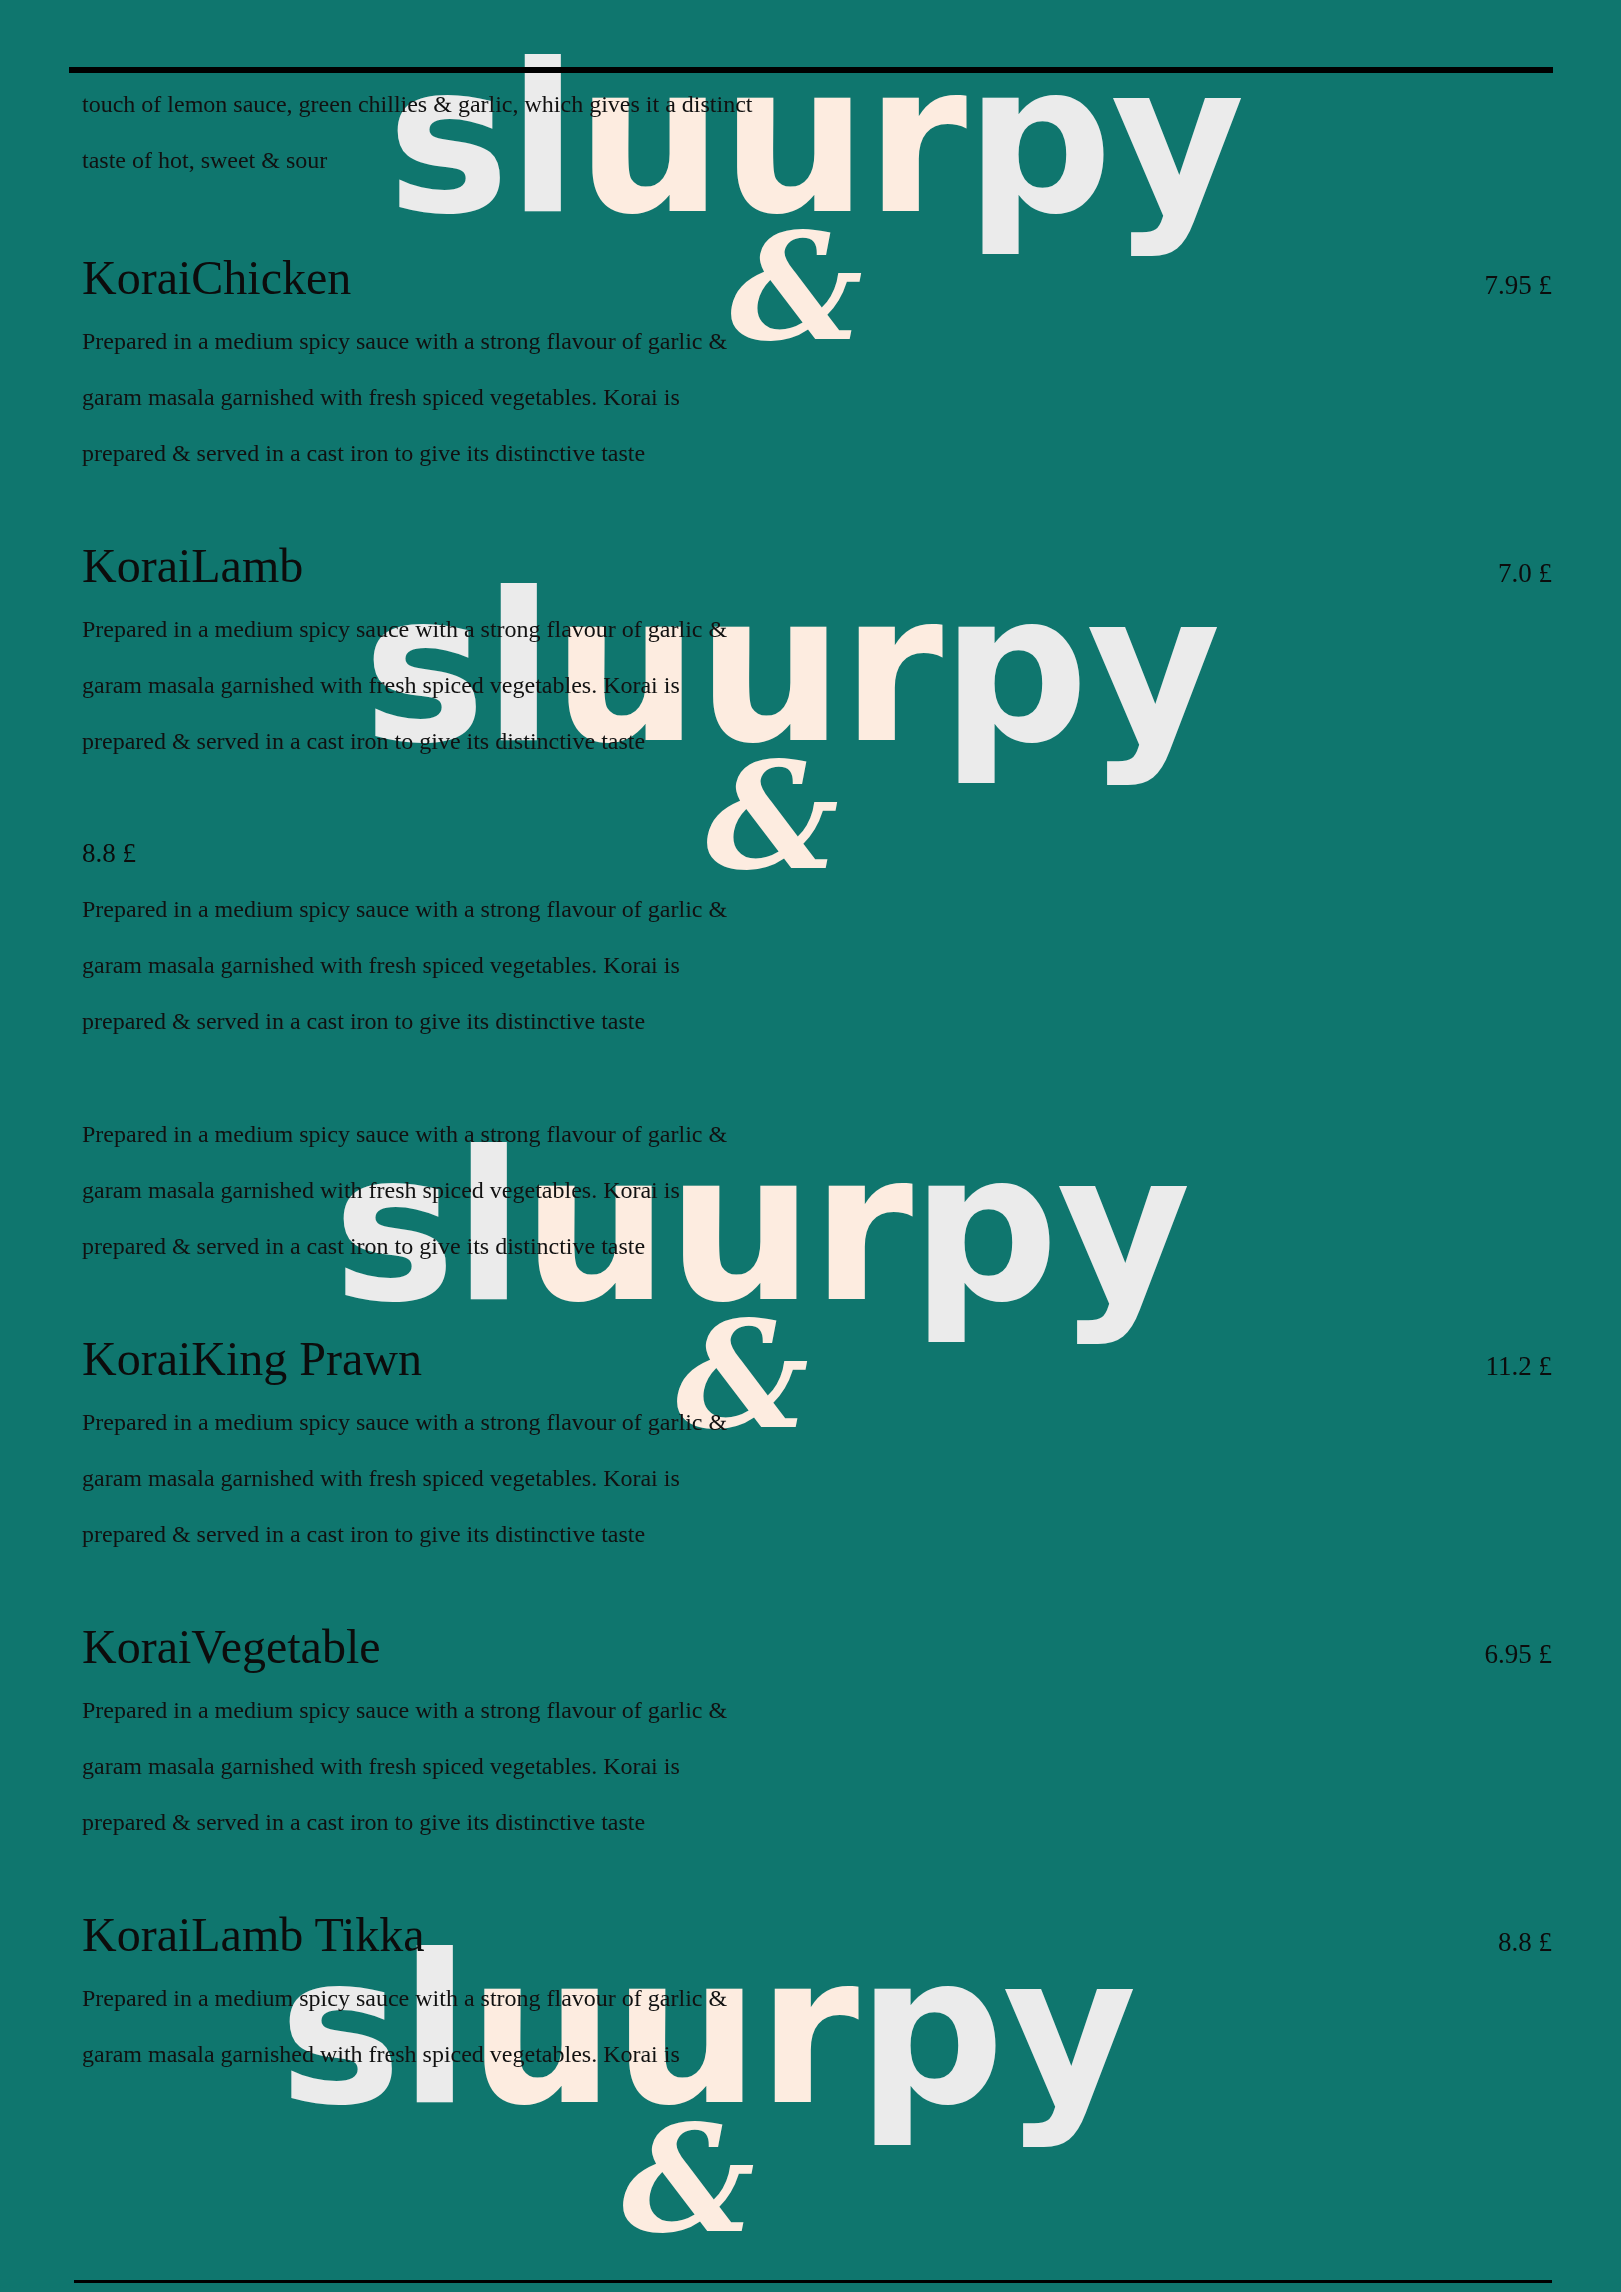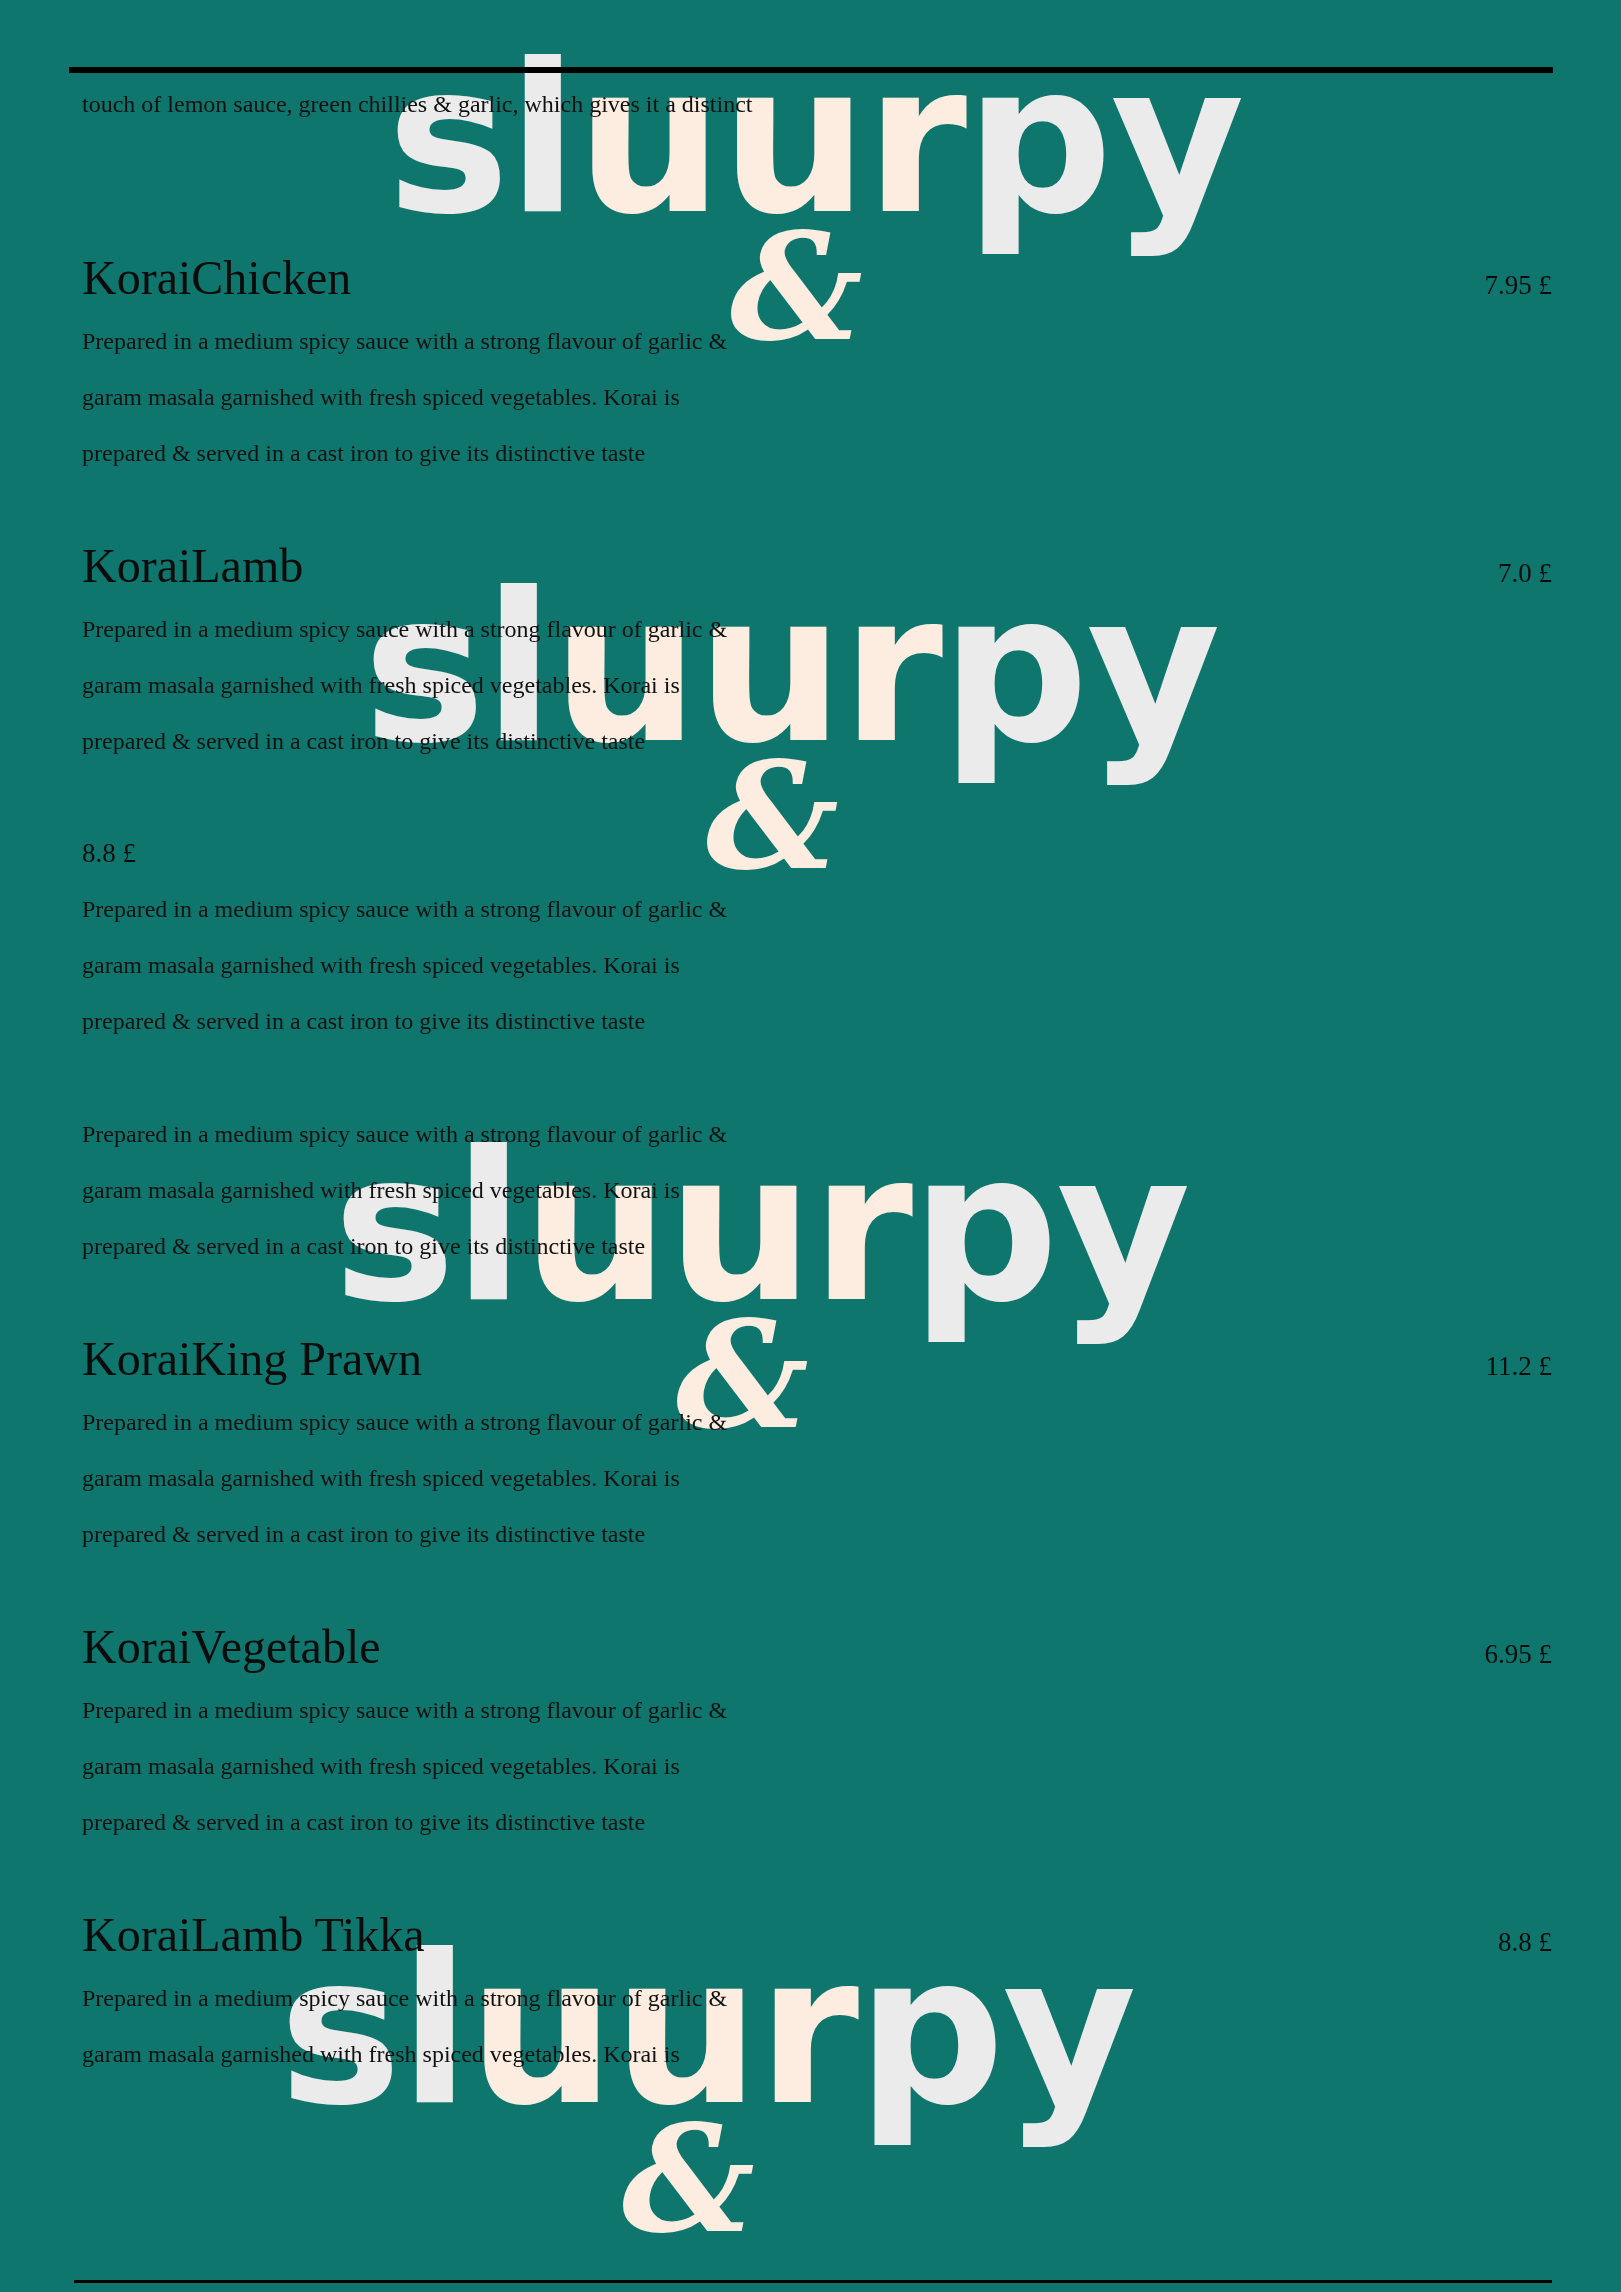--- a/index.html
+++ b/index.html
@@ -151,20 +151,21 @@
     <div class="wm wm4">sl<span class="accent">uur</span>py</div>
     <div class="wm-swash sw4">&amp;</div>
   </div>
 
   <div class="rule-top"></div>
 
   <div class="content">
 
     <div class="continued-block">
       <div class="cont-line">touch of lemon sauce, green chillies &amp; garlic, which gives it a distinct</div>
+      <div class="cont-line">taste of hot, sweet &amp; sour</div>
     </div>
 
     <div class="items">
 
       <div class="menu-item">
         <div class="item-head">
           <span class="item-name">KoraiChicken</span>
           <span class="item-price">7.95 £</span>
         </div>
         <div class="item-desc">

